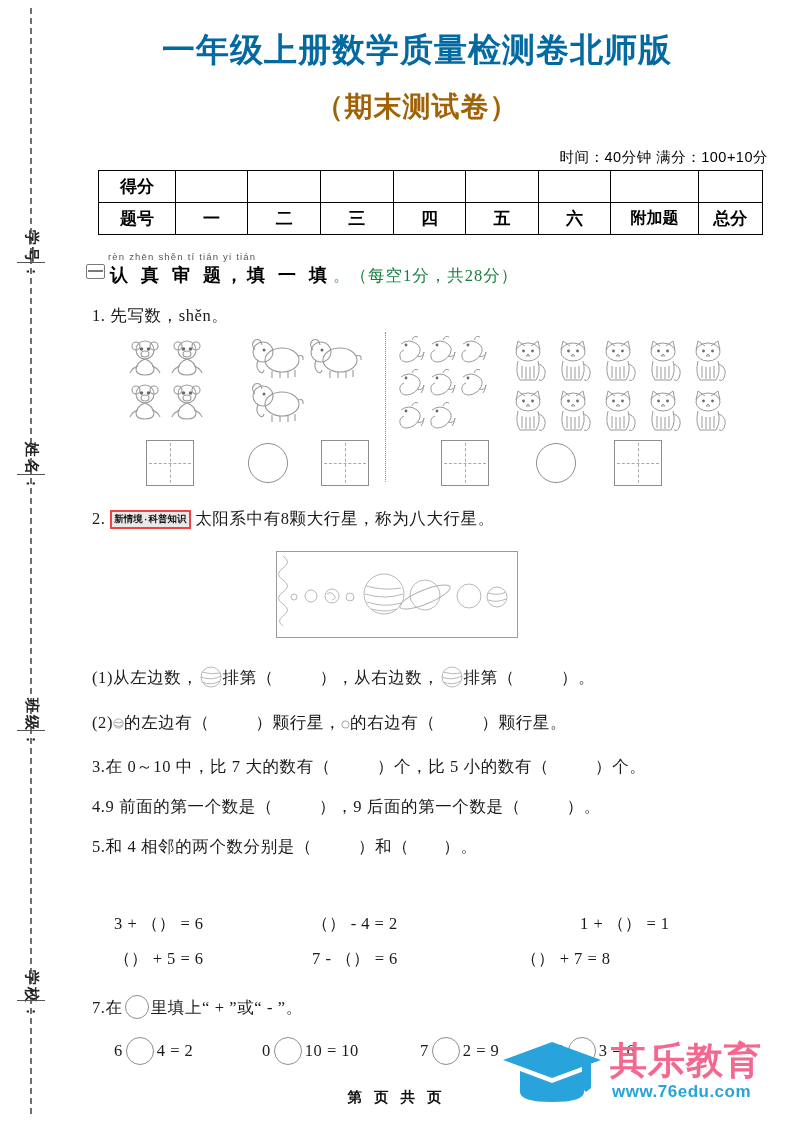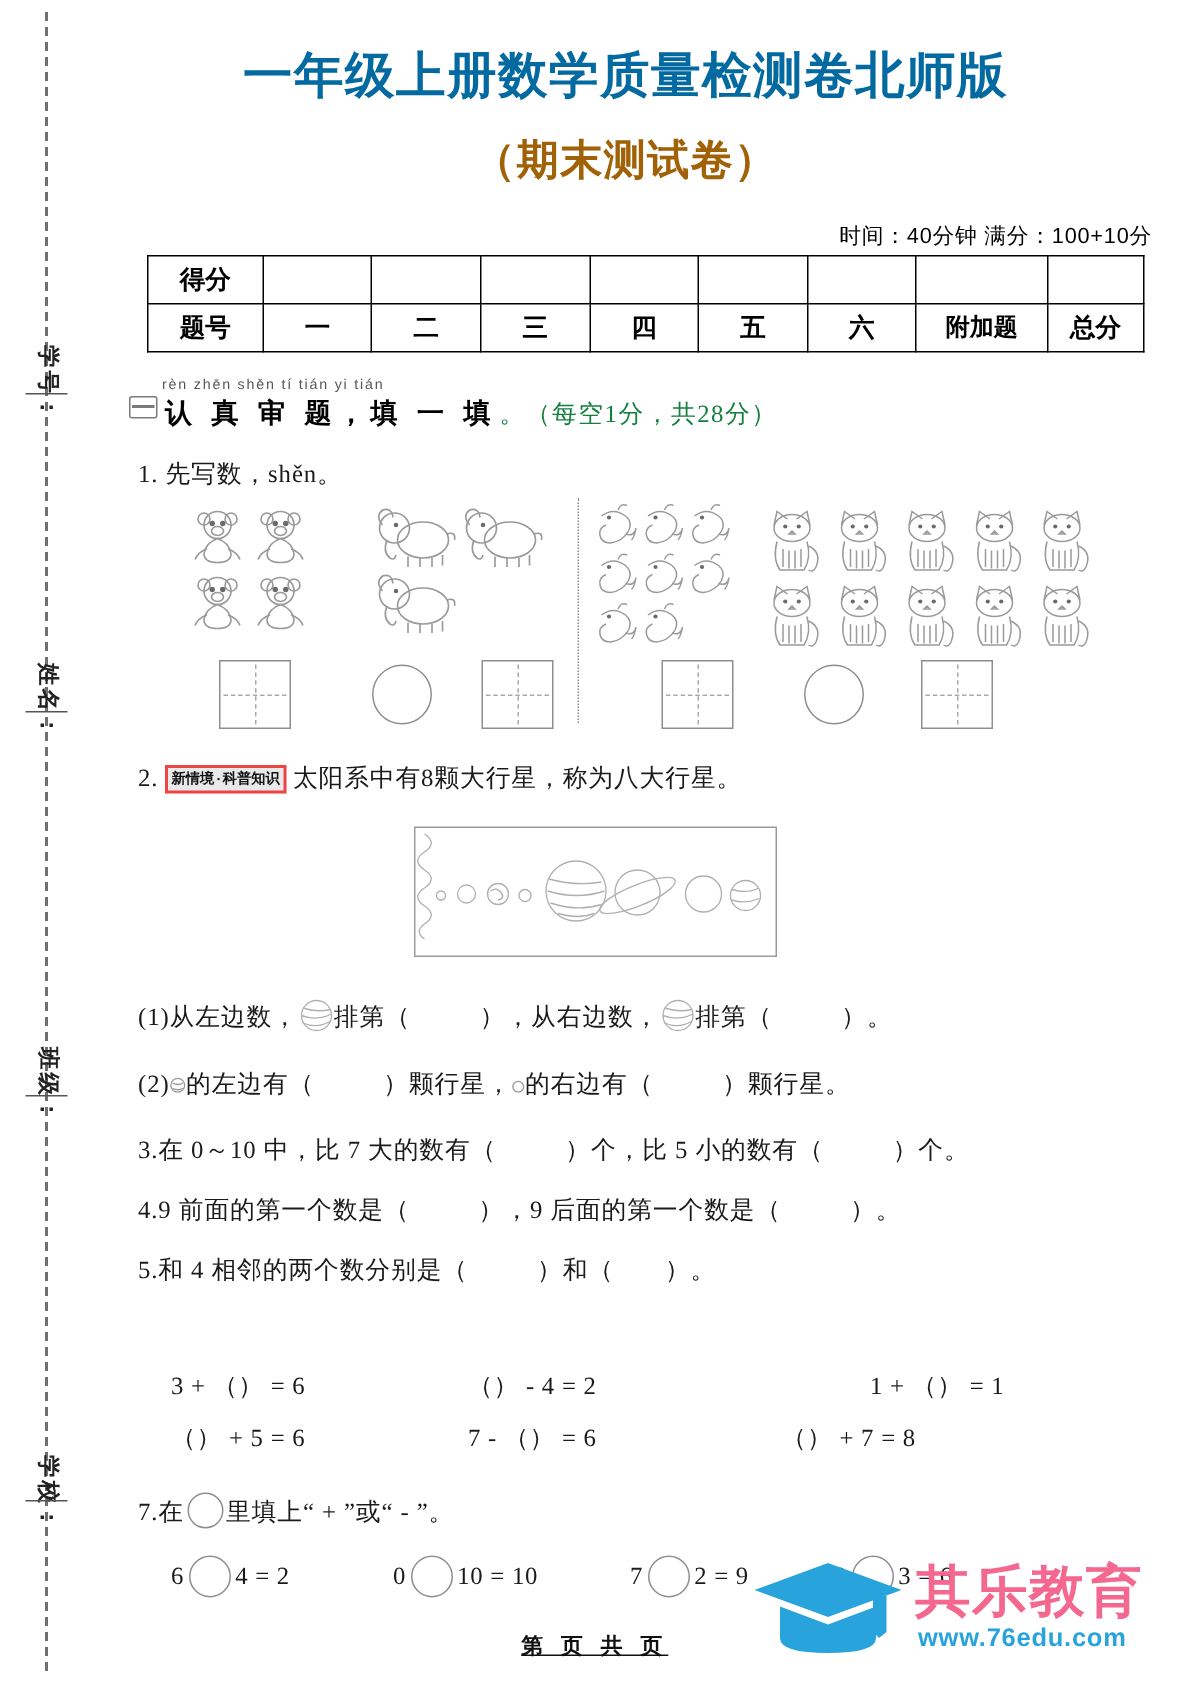--- a/index.html
+++ b/index.html
@@ -137,21 +137,21 @@
   .logo-url{
     position:absolute;left:112px;top:48px;
     font-family:"Liberation Sans","DejaVu Sans",sans-serif;
     font-weight:700;font-size:17px;color:#29a3dc;letter-spacing:.5px;
   }
 
   
   .footer{
     position:absolute;left:0;top:1088px;width:793px;text-align:center;
     font-family:"Liberation Sans","DejaVu Sans",sans-serif;
-    font-size:14.5px;color:#111;letter-spacing:4px;font-weight:600;text-decoration:underline;
+    font-size:14.5px;color:#111;letter-spacing:4px;font-weight:600;
   }
 </style>
 </head>
 <body>
 
 <div class="page">
 
   <div class="sidebar">
     <div class="cutline"></div>
 

